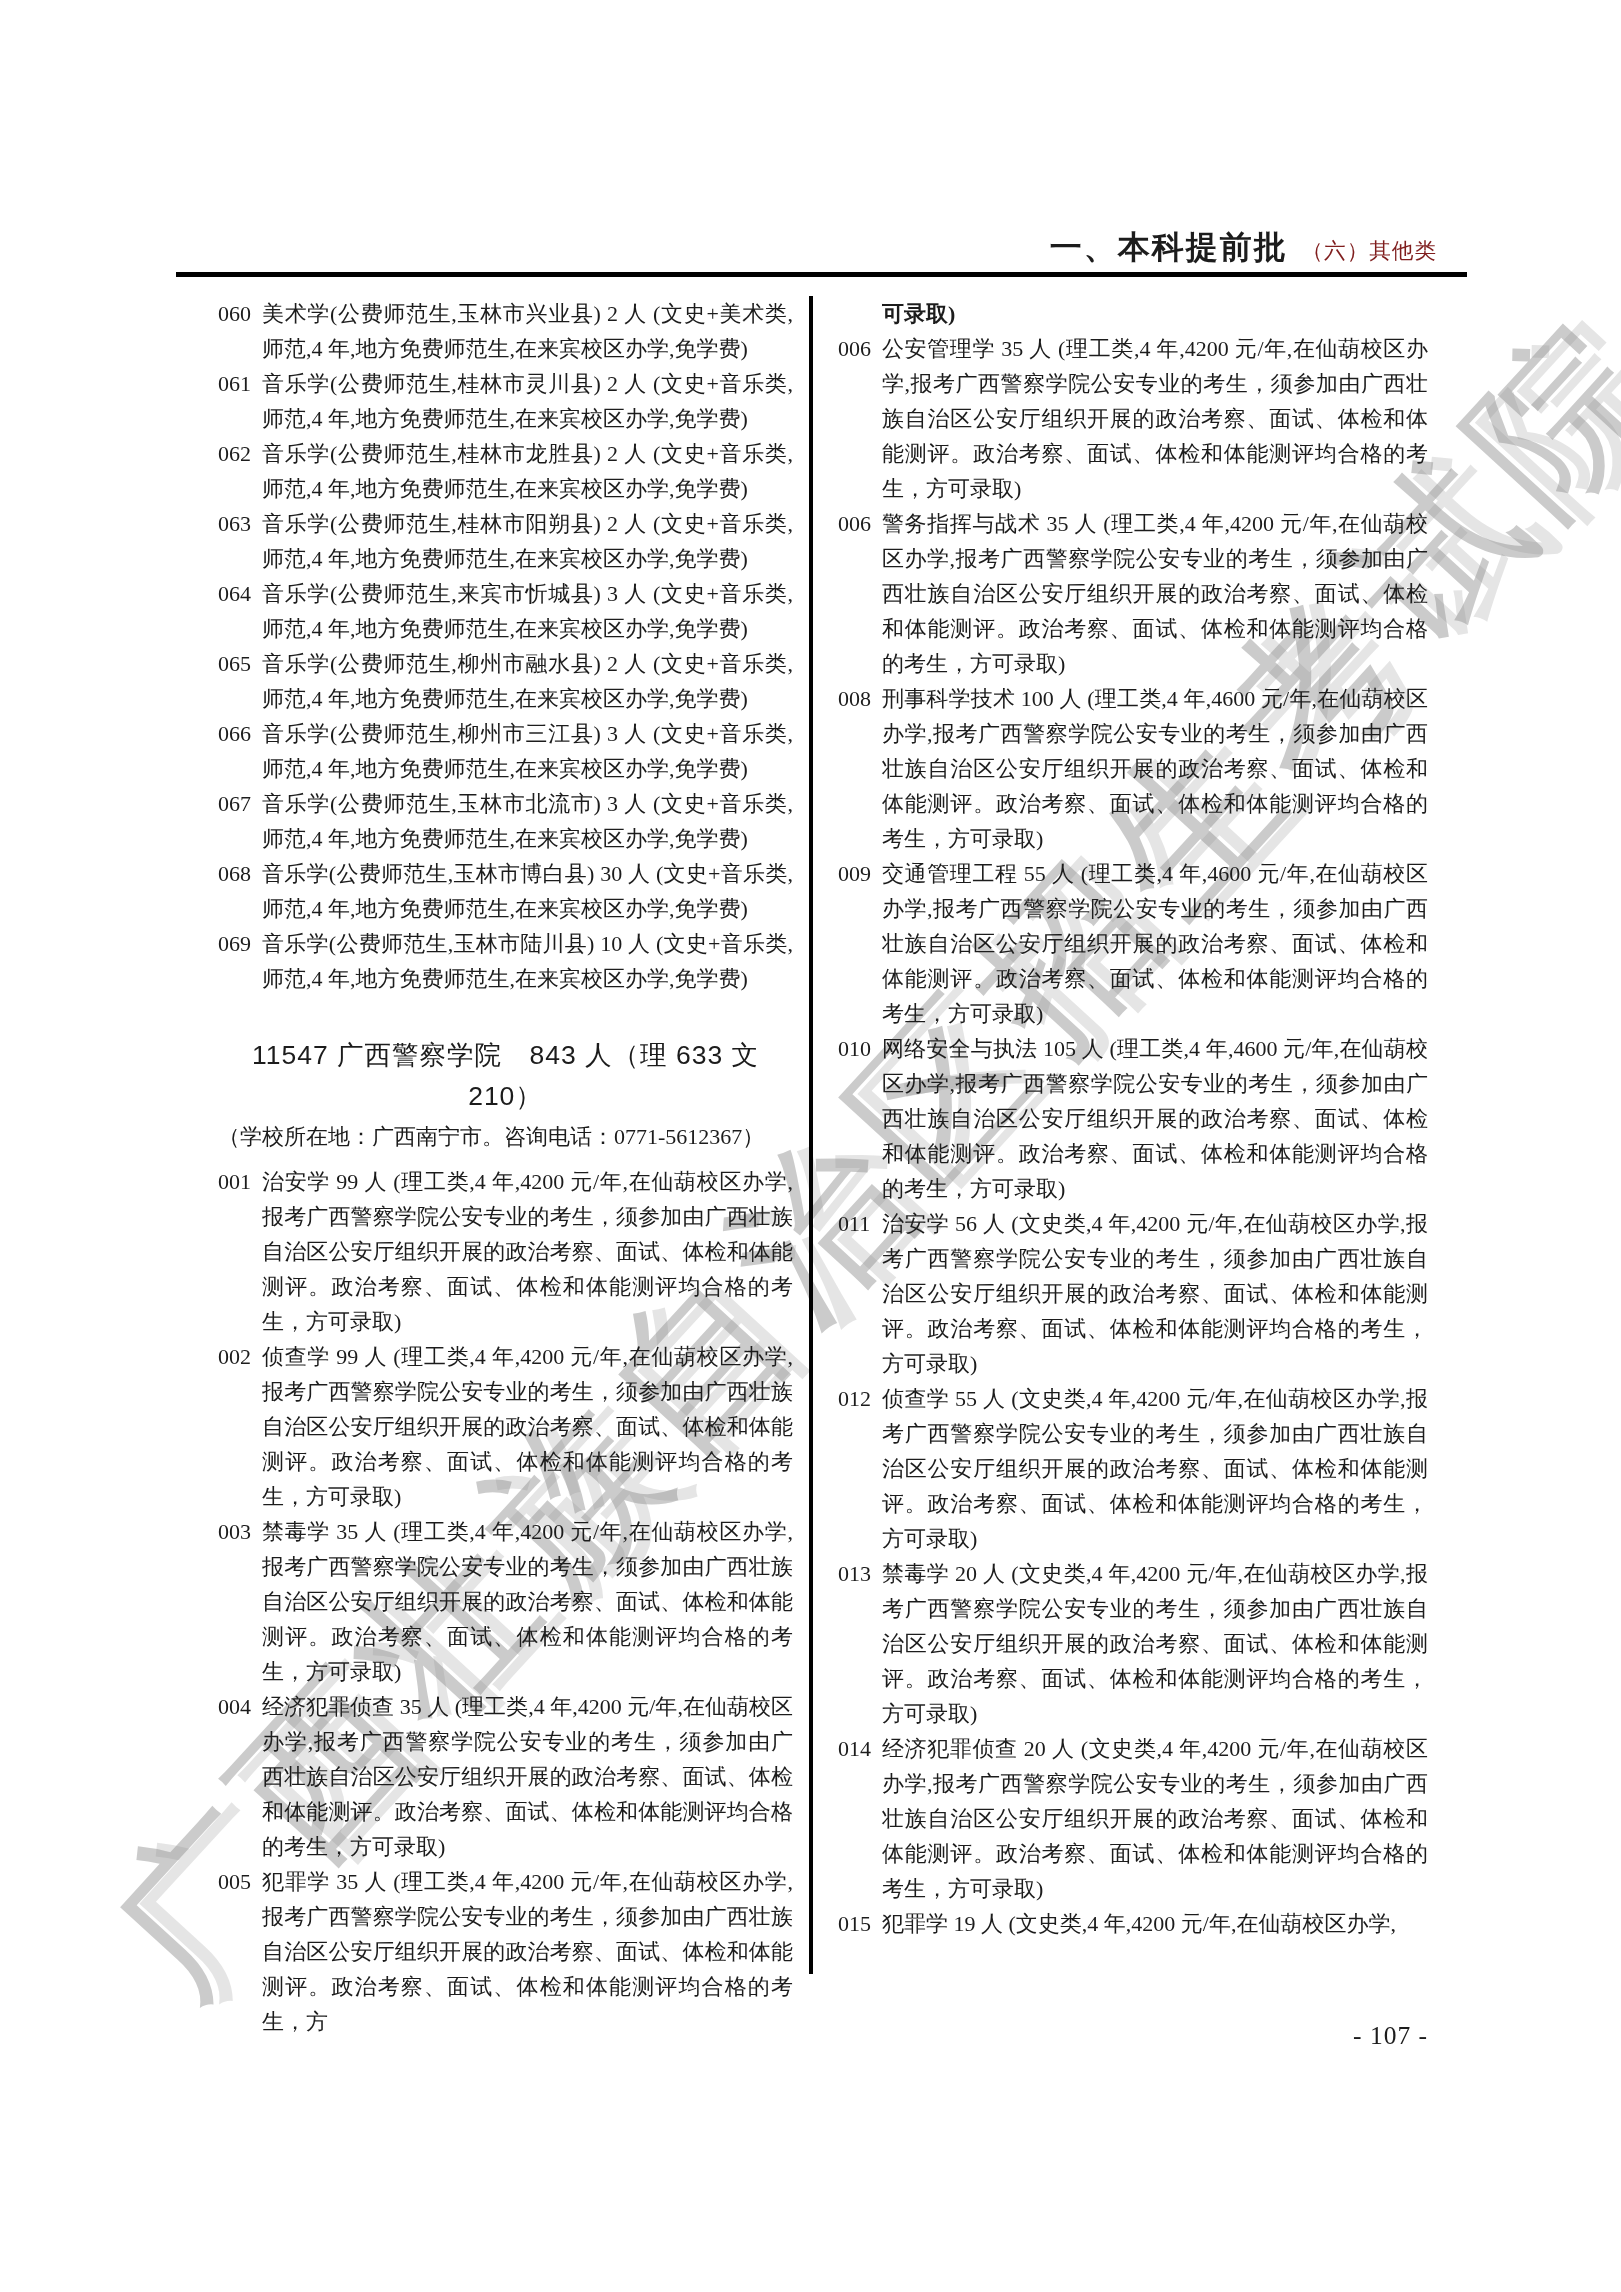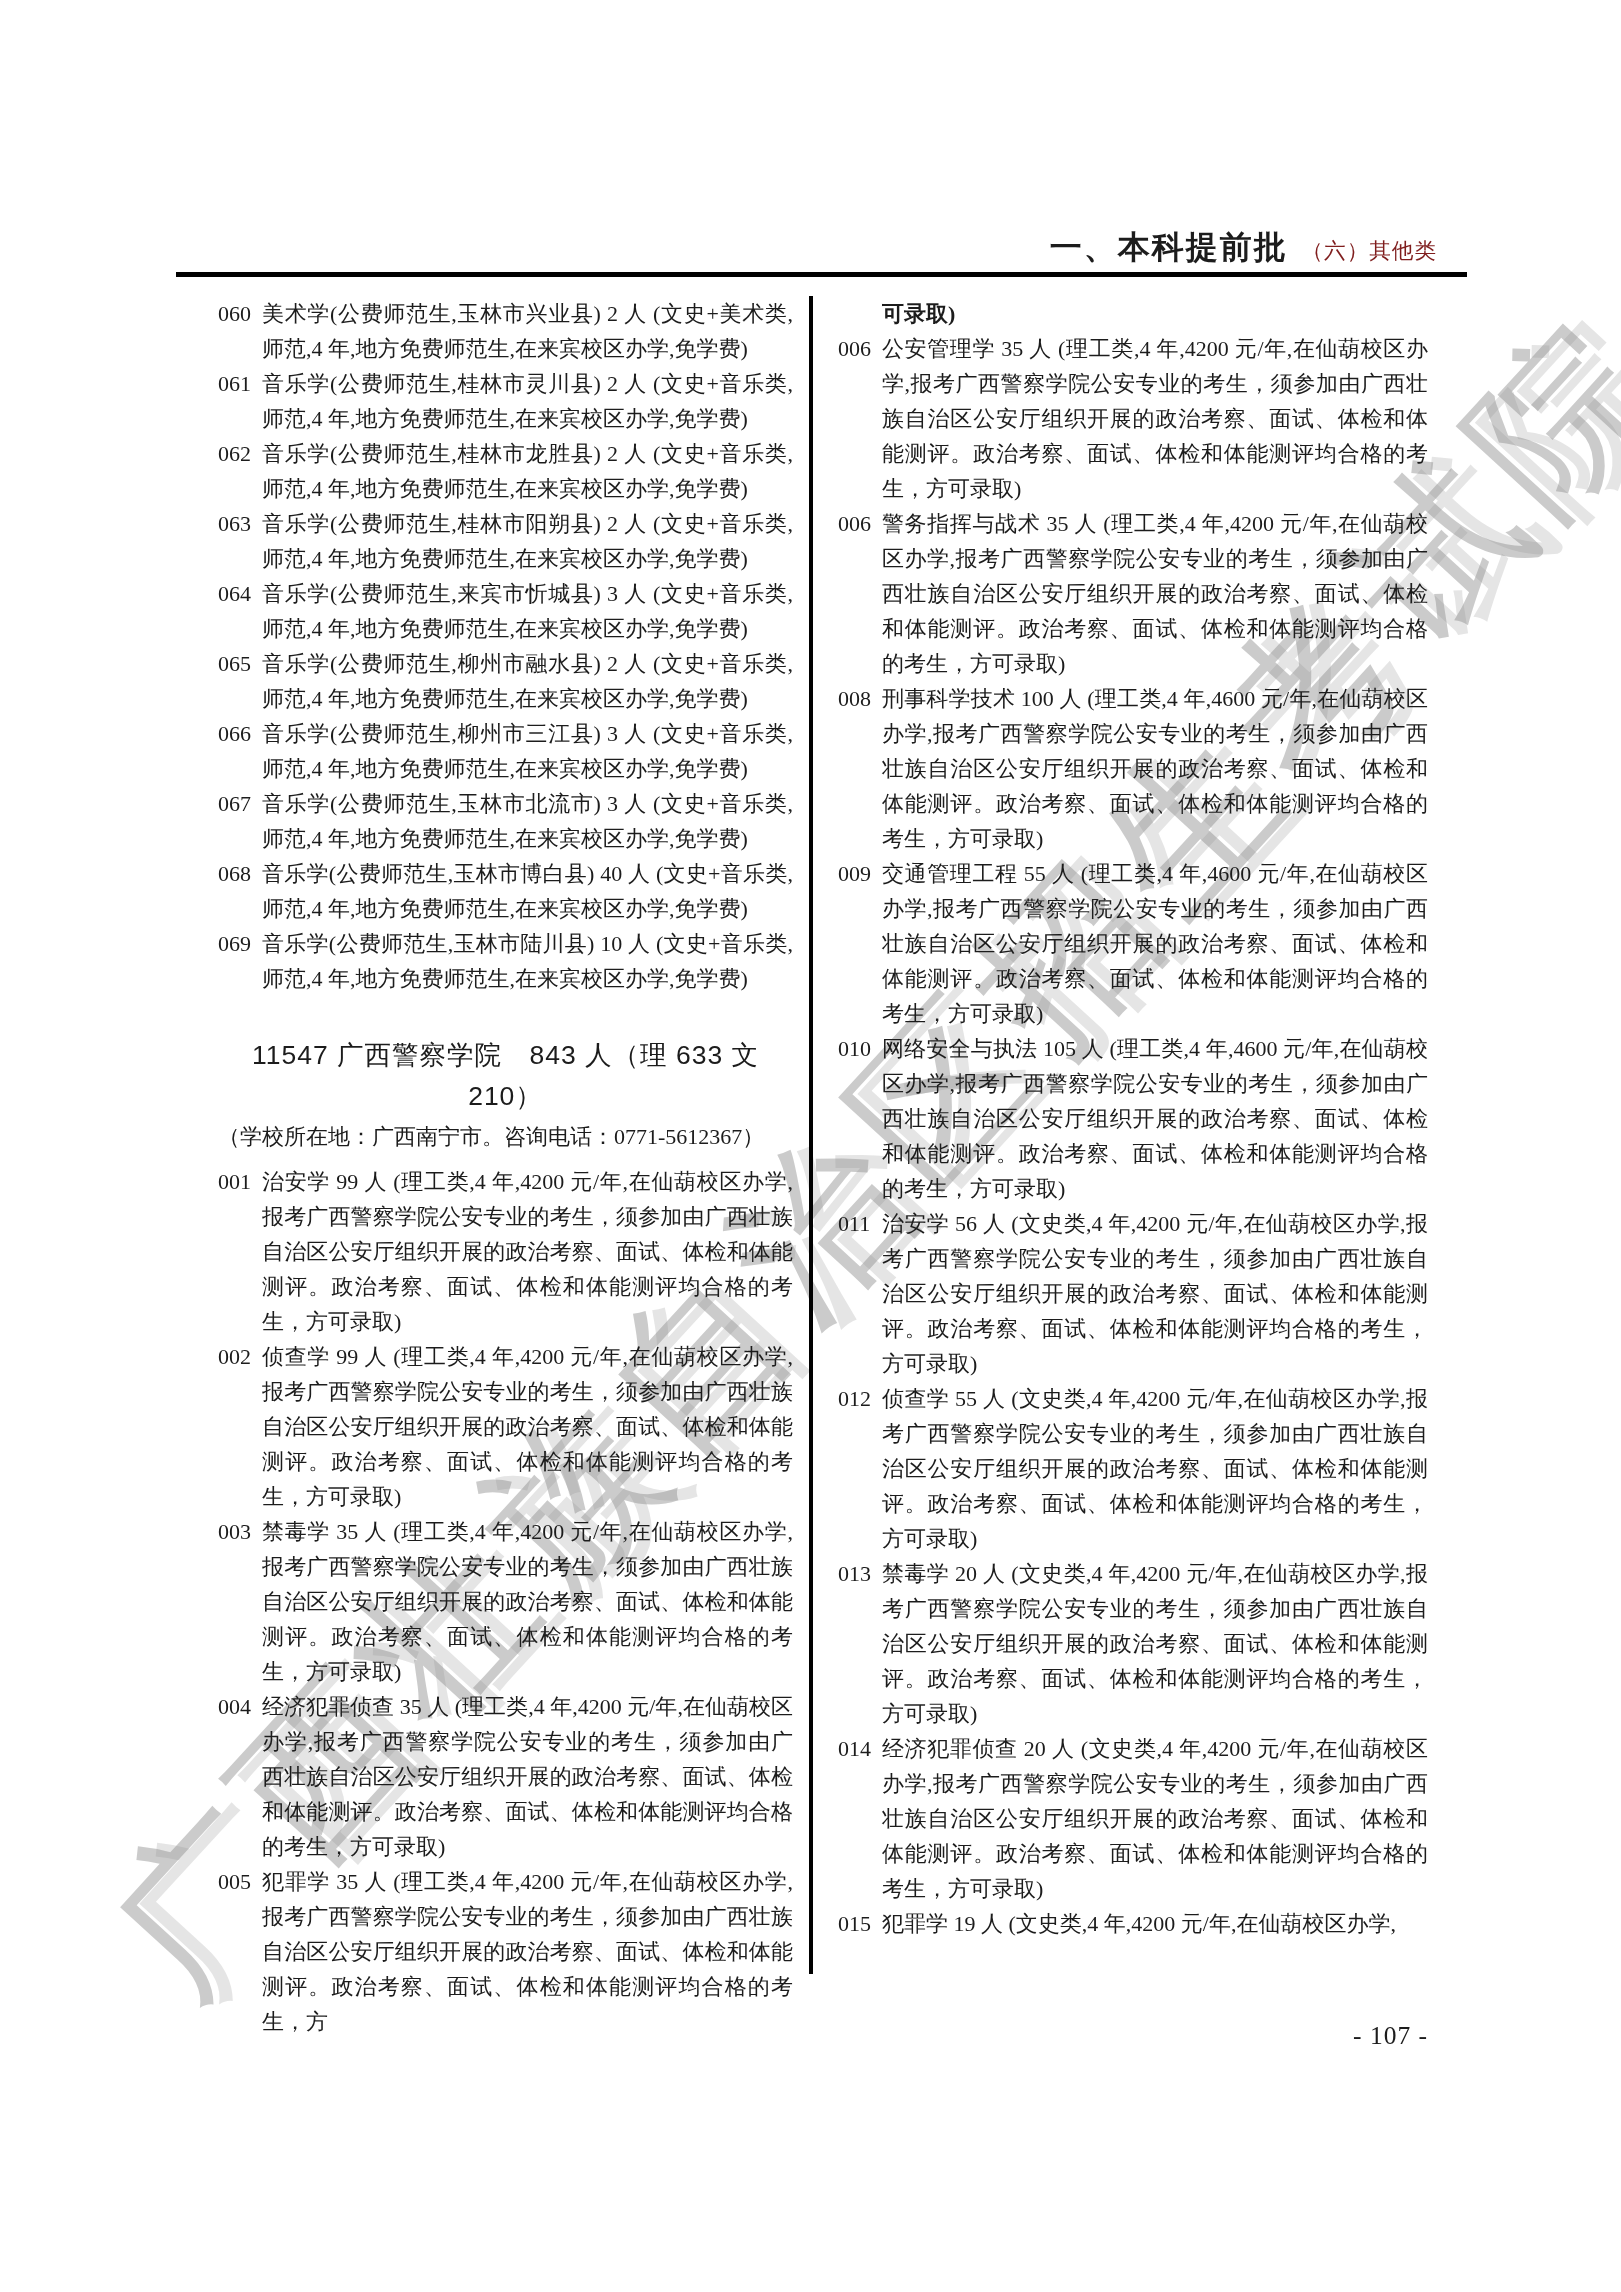--- a/index.html
+++ b/index.html
@@ -126,21 +126,21 @@
 
         <div class="entry">
           <span class="num">066</span><span class="txt">音乐学(公费师范生,柳州市三江县) 3 人 (文史+音乐类,师范,4 年,地方免费师范生,在来宾校区办学,免学费)</span>
         </div>
 
         <div class="entry">
           <span class="num">067</span><span class="txt">音乐学(公费师范生,玉林市北流市) 3 人 (文史+音乐类,师范,4 年,地方免费师范生,在来宾校区办学,免学费)</span>
         </div>
 
         <div class="entry">
-          <span class="num">068</span><span class="txt">音乐学(公费师范生,玉林市博白县) 40 人 (文史+音乐类,师范,4 年,地方免费师范生,在来宾校区办学,免学费)</span>
+          <span class="num">068</span><span class="txt">音乐学(公费师范生,玉林市博白县) 30 人 (文史+音乐类,师范,4 年,地方免费师范生,在来宾校区办学,免学费)</span>
         </div>
 
         <div class="entry">
           <span class="num">069</span><span class="txt">音乐学(公费师范生,玉林市陆川县) 10 人 (文史+音乐类,师范,4 年,地方免费师范生,在来宾校区办学,免学费)</span>
         </div>
       </div>
 
     <div class="school-header">11547 广西警察学院　843 人（理 633 文 210）</div>
     <div class="school-info">（学校所在地：广西南宁市。咨询电话：0771-5612367）</div>
 

